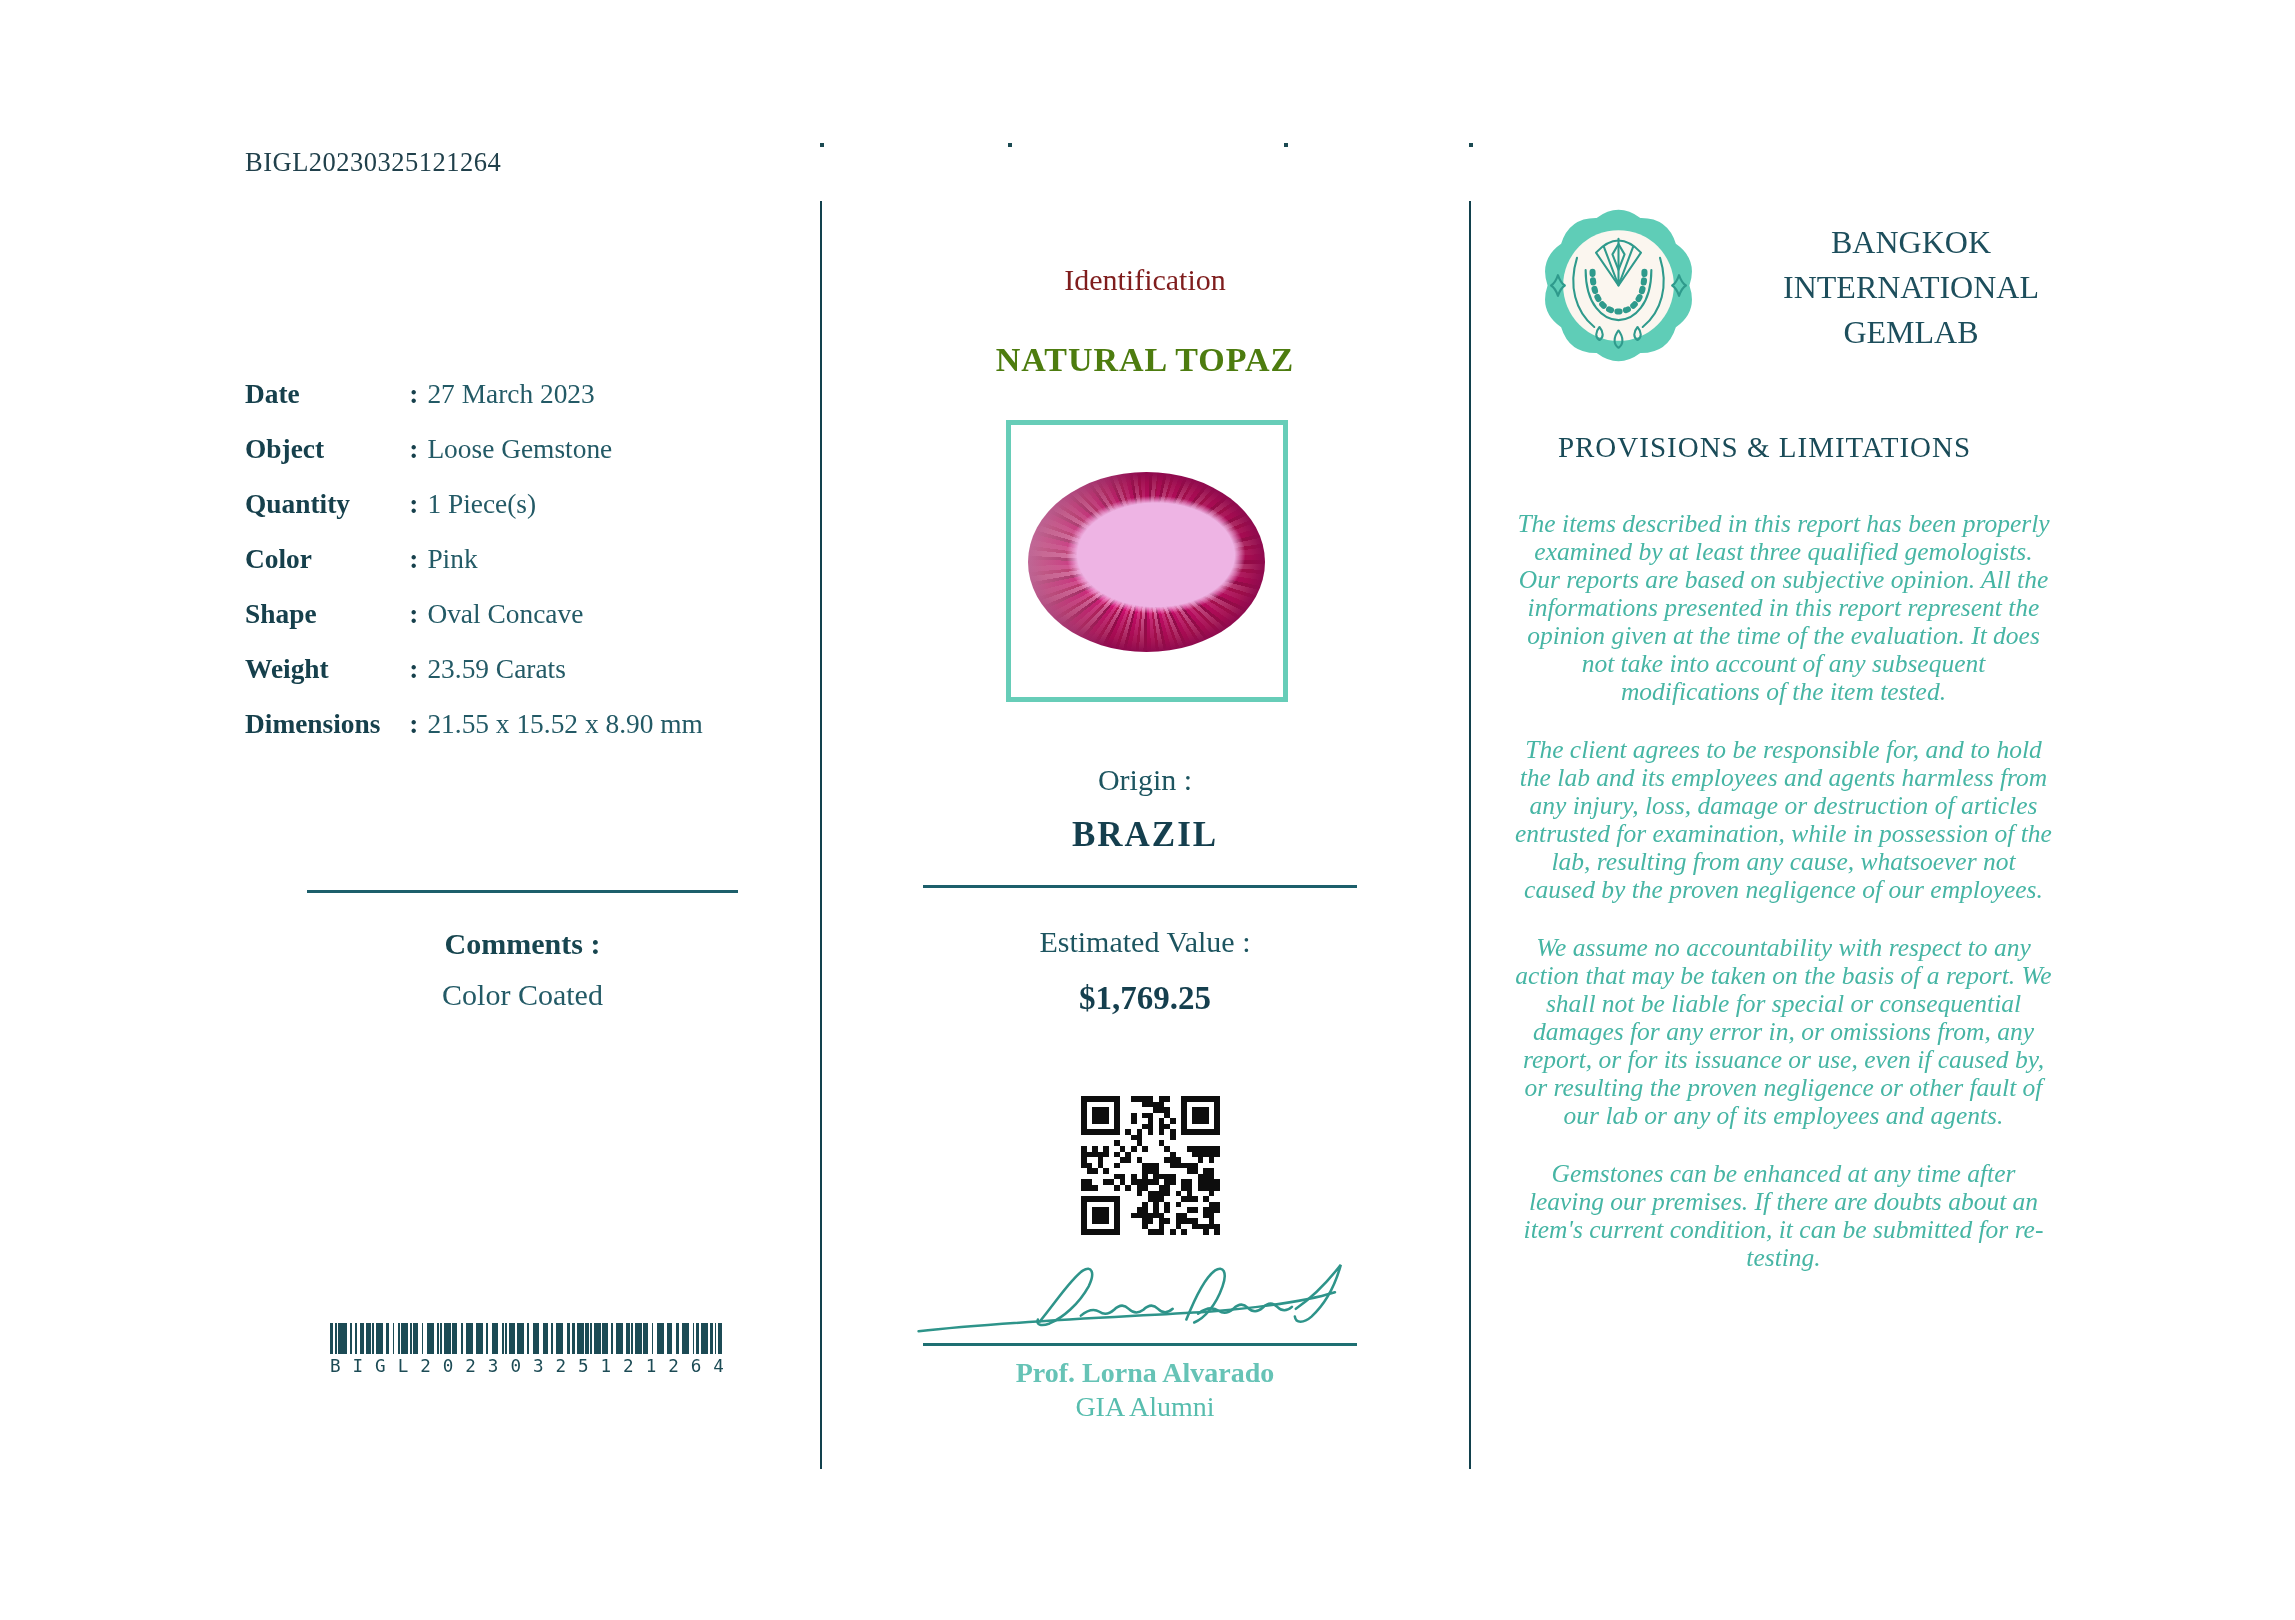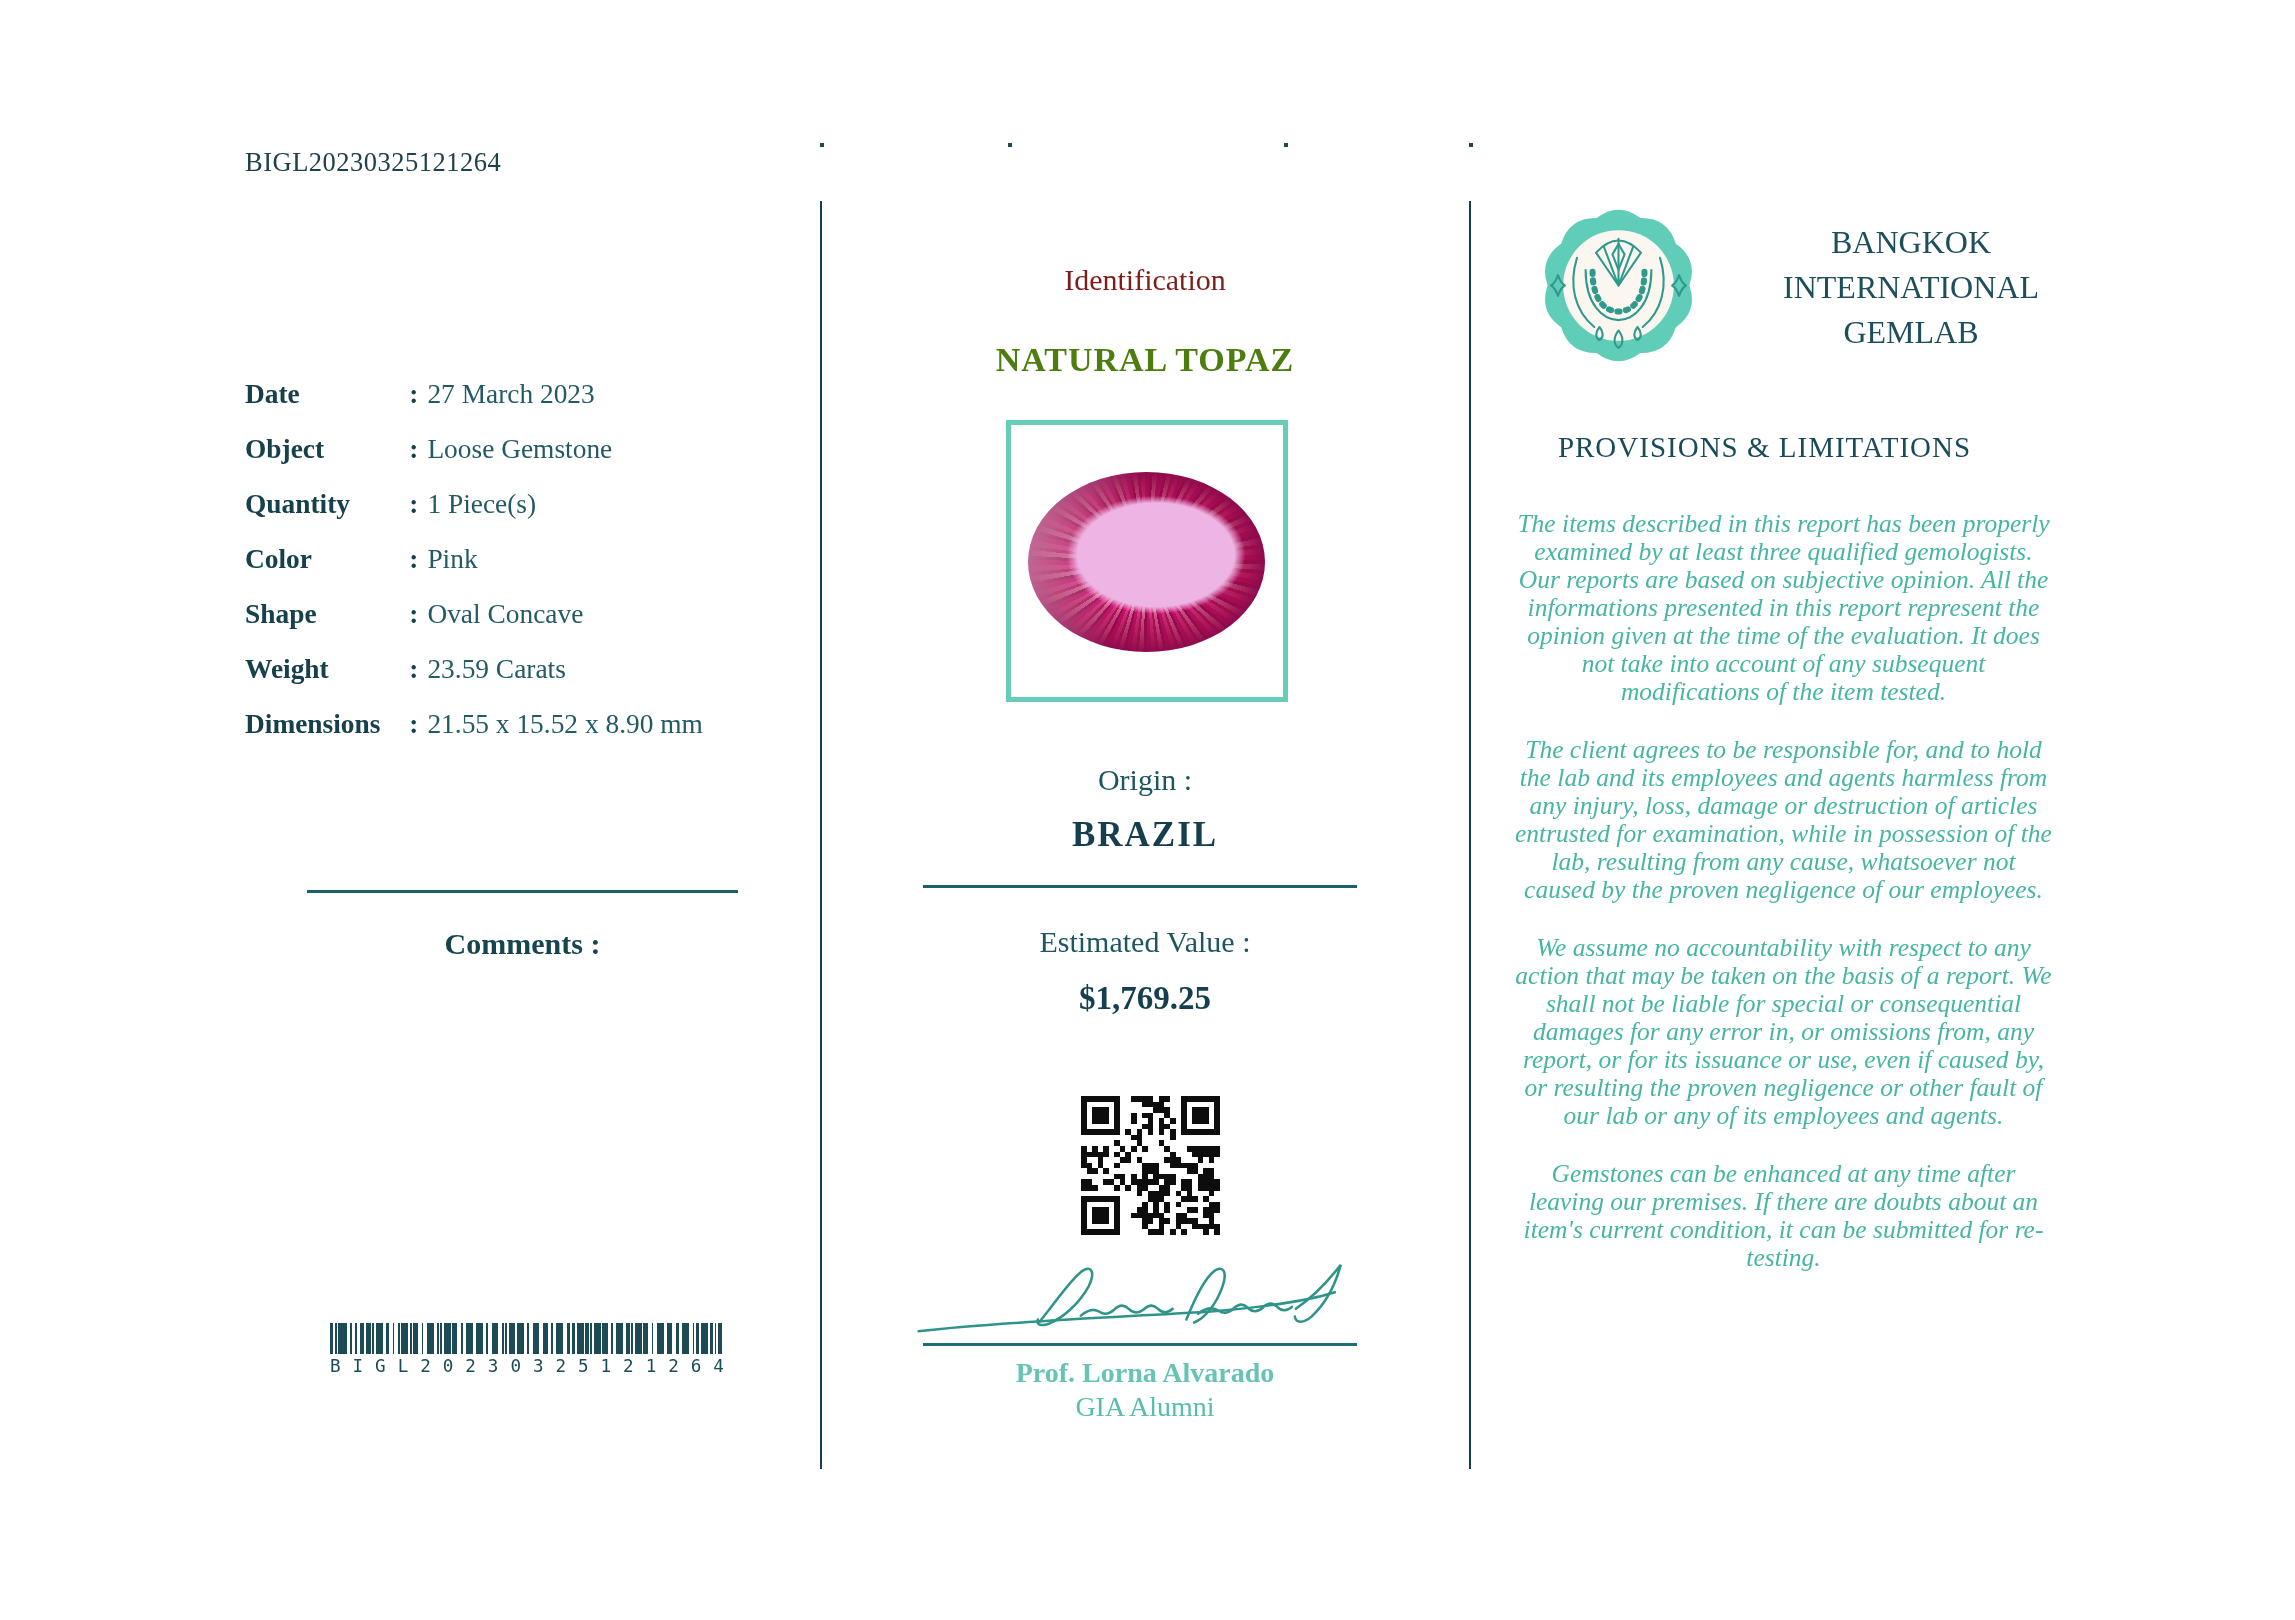--- a/index.html
+++ b/index.html
@@ -107,20 +107,21 @@
     </div>
     <div class="frow">
       <span class="flabel">Dimensions</span>
       <span class="fcolon">:</span>
       <span class="fvalue">21.55 x 15.52 x 8.90 mm</span>
     </div>
   </div>
 
   <div class="rule rule-comments"></div>
   <div class="abs comments-label">Comments :</div>
+  <div class="abs comments-value">Color Coated</div>
 
   <div class="abs barcode">
     <div class="bars" id="barcode-bars">
         <div style="width: 3.4px; background: rgb(28, 75, 85);"></div>
         <div style="width: 1.7px; background: transparent;"></div>
         <div style="width: 1.7px; background: rgb(28, 75, 85);"></div>
         <div style="width: 1.7px; background: transparent;"></div>
         <div style="width: 3.4px; background: rgb(28, 75, 85);"></div>
         <div style="width: 5.1px; background: rgb(28, 75, 85);"></div>
         <div style="width: 3.4px; background: transparent;"></div>

